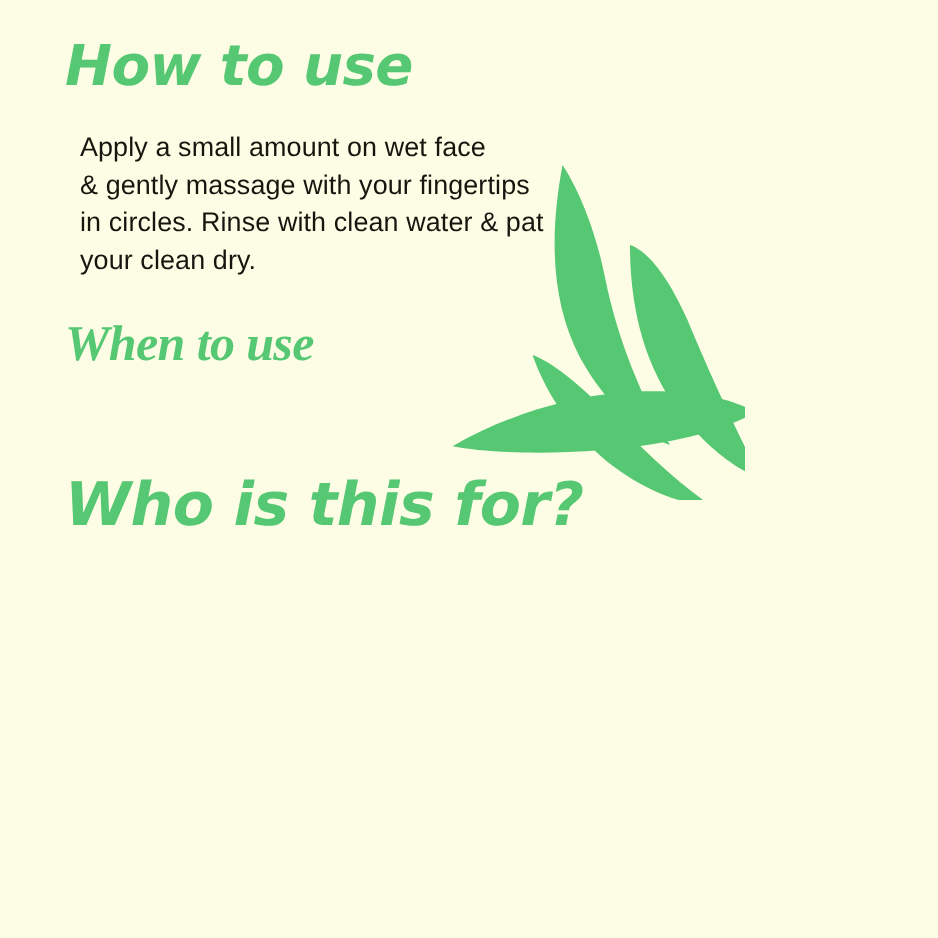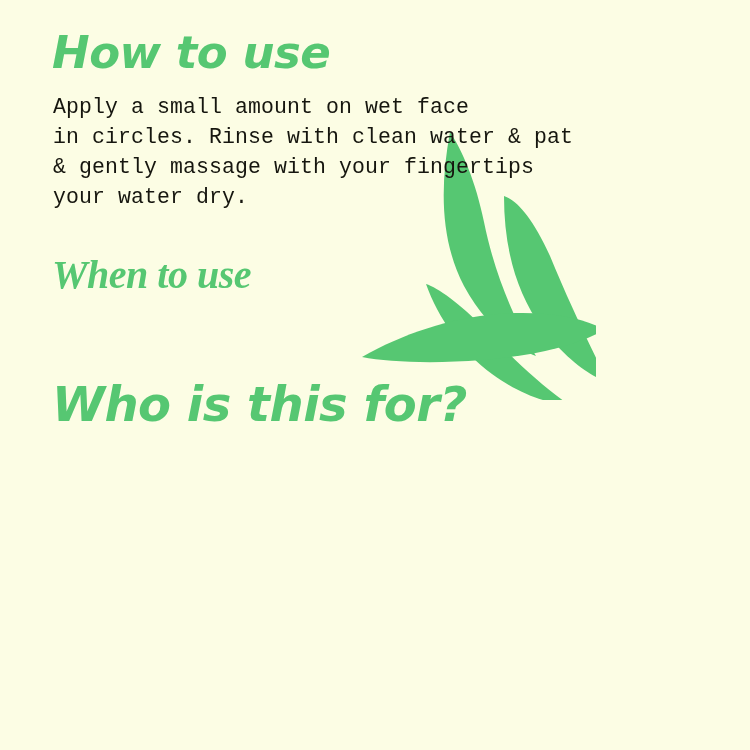--- a/index.html
+++ b/index.html
@@ -59,26 +59,26 @@
     line-height: 1.0;
     margin: 0;
     white-space: nowrap;
   }
 
   .h-how   { font-size: 45px; }
   .h-when  { font-size: 40px; font-family: Liberation Serif, serif; }
   .h-who   { font-size: 48px; }
 
   .body-copy {
-    font-family: Liberation Mono, monospace;
+    font-family: Liberation Sans, sans-serif;
     font-weight: 400;
     font-size: 21.5px;
     line-height: 30px;
     color: #16160f;
-    margin: 1px;
+    margin: 12px;
     letter-spacing: 0.1px;
   }
   .body-copy .ln { display: block; }
 
   .sec-how  { position: absolute; left: 0;  top: 0; }
   .sec-when { position: absolute; left: 0;  top: 225px; }
   .sec-who  { position: absolute; left: 0;  top: 350px; }
 
   .gap-sm { height: 16px; }
   .gap-xs { height: 12px; }
@@ -127,23 +127,23 @@
     </svg>
   </div>
 
   <div class="content">
 
     <div class="section sec-how">
       <h2 class="heading h-how">How to use</h2>
       <div class="gap-sm"></div>
       <p class="body-copy">
         <span class="ln">Apply a small amount on wet face</span>
+        <span class="ln">&amp; gently massage with your fingertips</span>
         <span class="ln">in circles. Rinse with clean water &amp; pat</span>
-        <span class="ln">&amp; gently massage with your fingertips</span>
-        <span class="ln">your water dry.</span>
+        <span class="ln">your clean dry.</span>
       </p>
     </div>
 
     <div class="section sec-when">
       <h2 class="heading h-when">When to use</h2>
       <div class="gap-xs"></div>
     </div>
 
     <div class="section sec-who">
       <h2 class="heading h-who">Who is this for?</h2>

